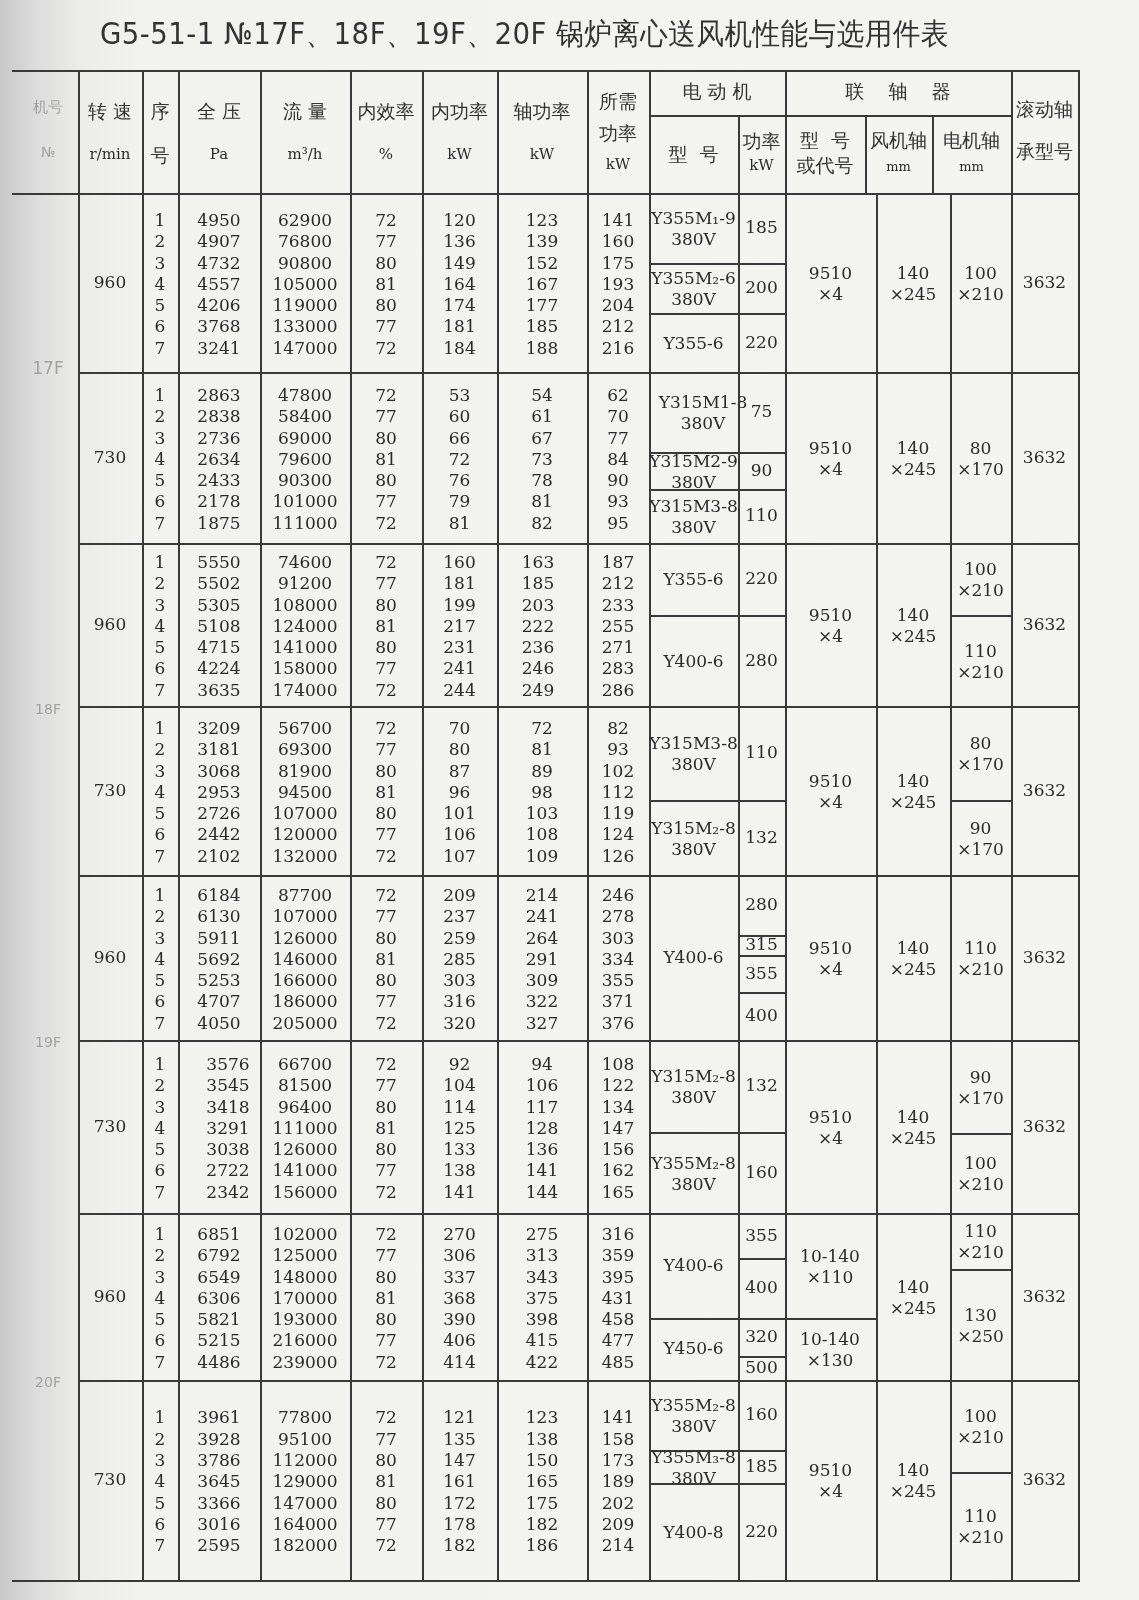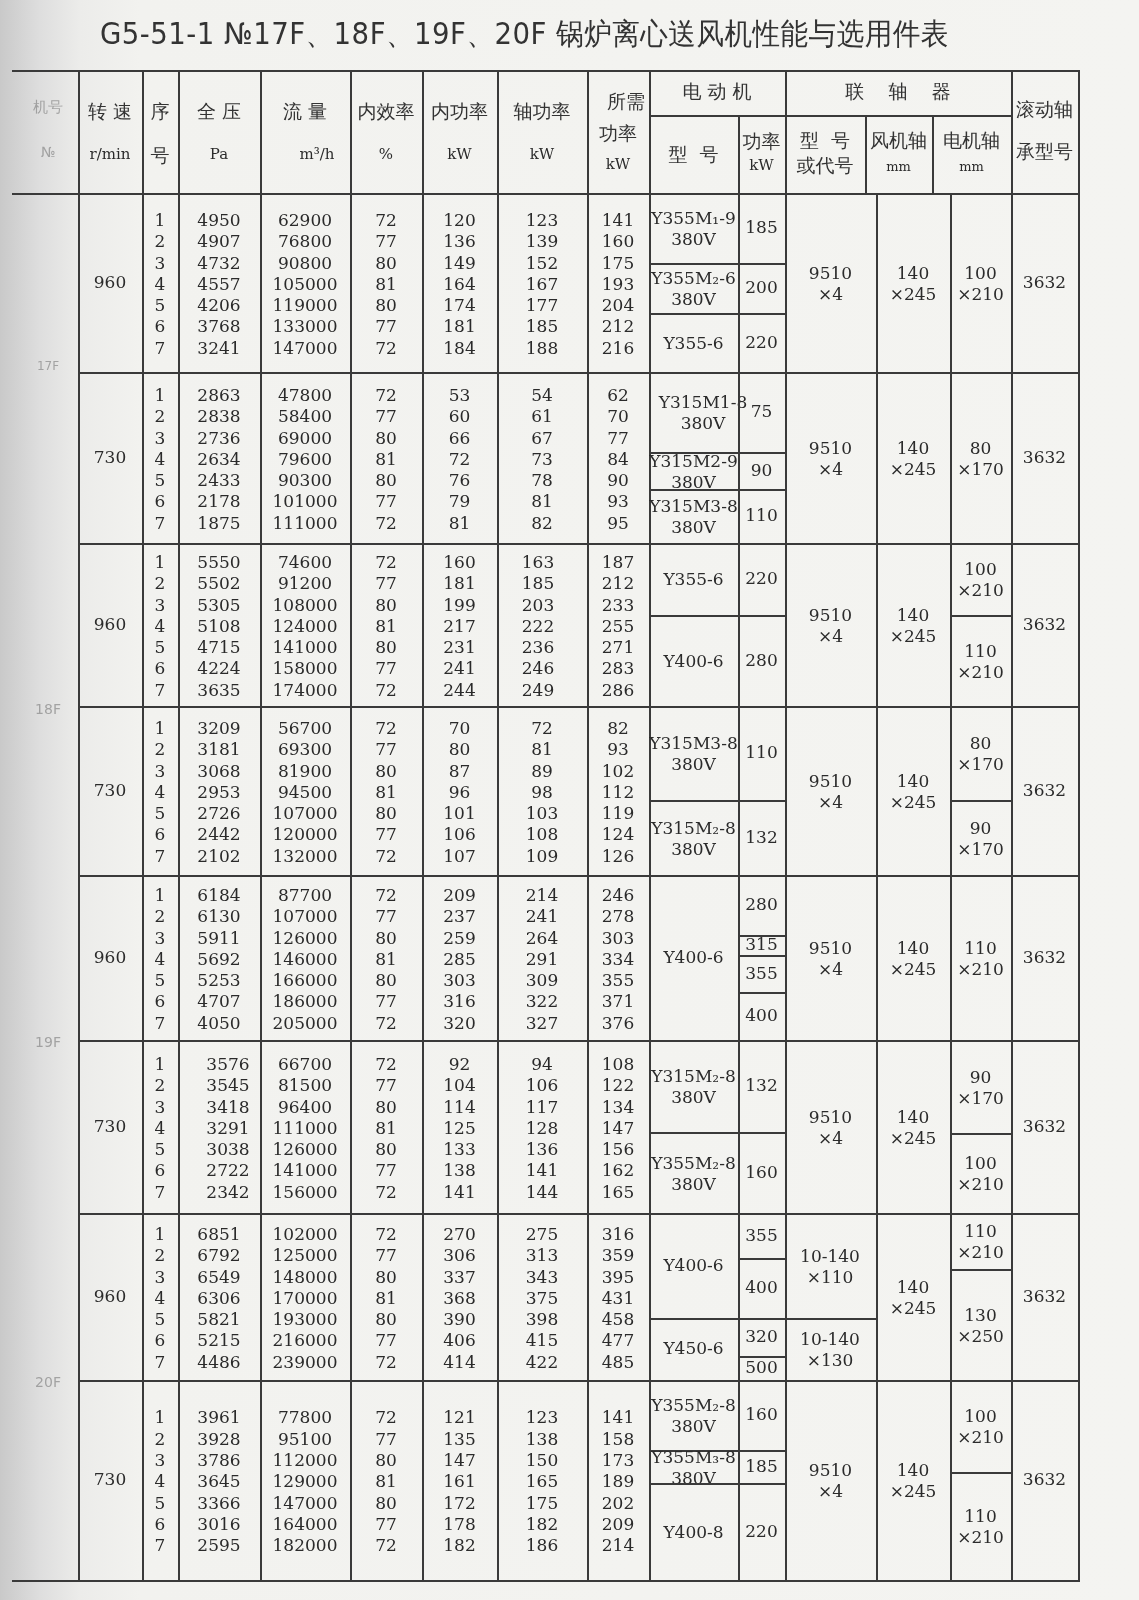--- a/index.html
+++ b/index.html
@@ -64,46 +64,46 @@
 
   <div class="txt hdr faint" style="left:28px; top:100px; width:40px; font-size:15px;">机号</div>
   <div class="txt hdr faint" style="left:28px; top:145px; width:40px; font-size:14px;">№</div>
   <div class="txt hdr" style="left:78px; top:102px; width:64px;">转 速</div>
   <div class="txt unit" style="left:78px; top:147px; width:64px;">r/min</div>
   <div class="txt hdr" style="left:142px; top:102px; width:36px;">序</div>
   <div class="txt hdr" style="left:142px; top:146px; width:36px;">号</div>
   <div class="txt hdr" style="left:178px; top:102px; width:82px;">全 压</div>
   <div class="txt unit" style="left:178px; top:147px; width:82px;">Pa</div>
   <div class="txt hdr" style="left:260px; top:102px; width:90px;">流 量</div>
-  <div class="txt unit" style="left:272px; top:147px; width:90px;">m³/h</div>
+  <div class="txt unit" style="left:260px; top:147px; width:90px;">m³/h</div>
   <div class="txt hdr" style="left:350px; top:102px; width:72px;">内效率</div>
   <div class="txt unit" style="left:350px; top:147px; width:72px;">%</div>
   <div class="txt hdr" style="left:422px; top:102px; width:75px;">内功率</div>
   <div class="txt unit" style="left:422px; top:147px; width:75px;">kW</div>
   <div class="txt hdr" style="left:497px; top:102px; width:90px;">轴功率</div>
   <div class="txt unit" style="left:497px; top:147px; width:90px;">kW</div>
-  <div class="txt hdr" style="left:587px; top:92px; width:62px;margin-left:8px;">所需</div>
+  <div class="txt hdr" style="left:587px; top:92px; width:62px;">所需</div>
   <div class="txt hdr" style="left:587px; top:124px; width:62px;">功率</div>
   <div class="txt unit" style="left:587px; top:157px; width:62px;">kW</div>
   <div class="txt hdr" style="left:649px; top:82px; width:136px;">电 动 机</div>
   <div class="txt hdr" style="left:649px; top:145px; width:89px;">型  号</div>
   <div class="txt hdr" style="left:738px; top:132px; width:47px;">功率</div>
   <div class="txt unit" style="left:738px; top:158px; width:47px;">kW</div>
   <div class="txt hdr" style="left:785px; top:82px; width:226px;">联    轴    器</div>
   <div class="txt hdr" style="left:785px; top:131px; width:80px;">型  号</div>
   <div class="txt hdr" style="left:785px; top:156px; width:80px;">或代号</div>
   <div class="txt hdr" style="left:865px; top:131px; width:67px;">风机轴</div>
   <div class="txt unit" style="left:865px; top:160px; width:67px; font-size:13px;">mm</div>
   <div class="txt hdr" style="left:932px; top:131px; width:79px;">电机轴</div>
   <div class="txt unit" style="left:932px; top:160px; width:79px; font-size:13px;">mm</div>
   <div class="txt hdr" style="left:1011px; top:100px; width:67px;">滚动轴</div>
   <div class="txt hdr" style="left:1011px; top:142px; width:67px;">承型号</div>
 
   <div id="body-rows">
-      <div class="txt faint" style="left:28px; top:360px; width:40px; font-size:12px;">17F</div>
+      <div class="txt faint" style="left:28px; top:360px; width:40px; font-size:17px;">17F</div>
       <div class="txt faint" style="left:28px; top:702px; width:40px; font-size:14px;">18F</div>
       <div class="txt faint" style="left:28px; top:1035px; width:40px; font-size:14px;">19F</div>
       <div class="txt faint" style="left:28px; top:1375px; width:40px; font-size:14px;">20F</div>
       <div class="ln" style="left:78px; top:372px; width:1002px; height:1.5px;"></div>
       <div class="txt num" style="left:78px; top:273.5px; width:64px;">960</div>
       <div class="col-stack" style="left:142px; top:209.95px; width:36px;">1
 2
 3
 4
 5

